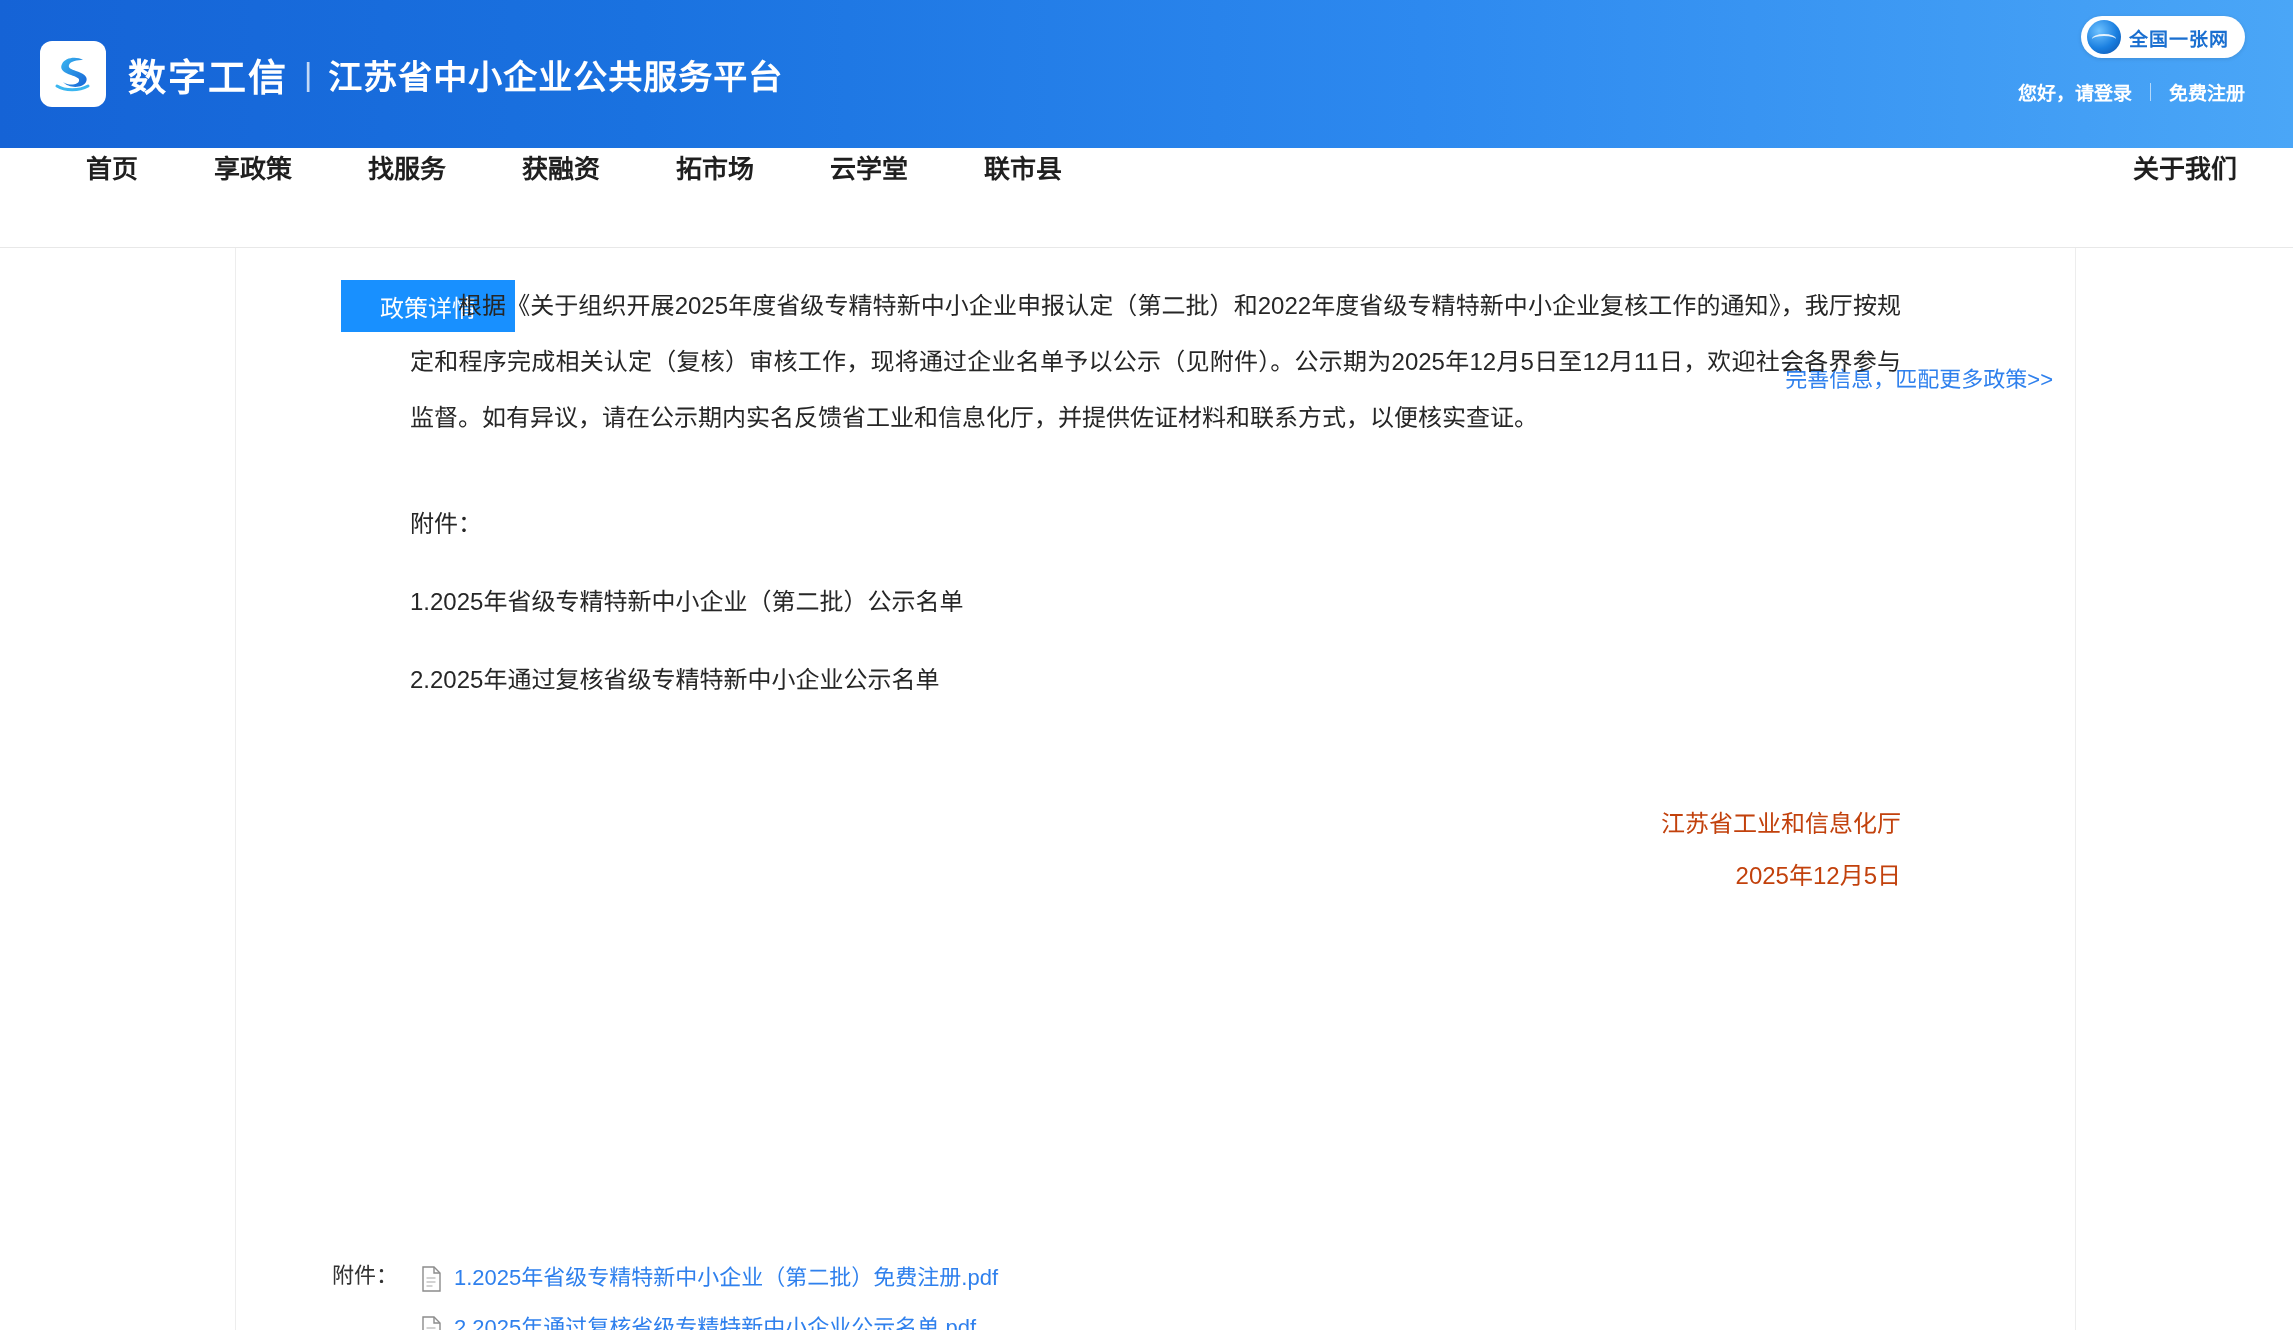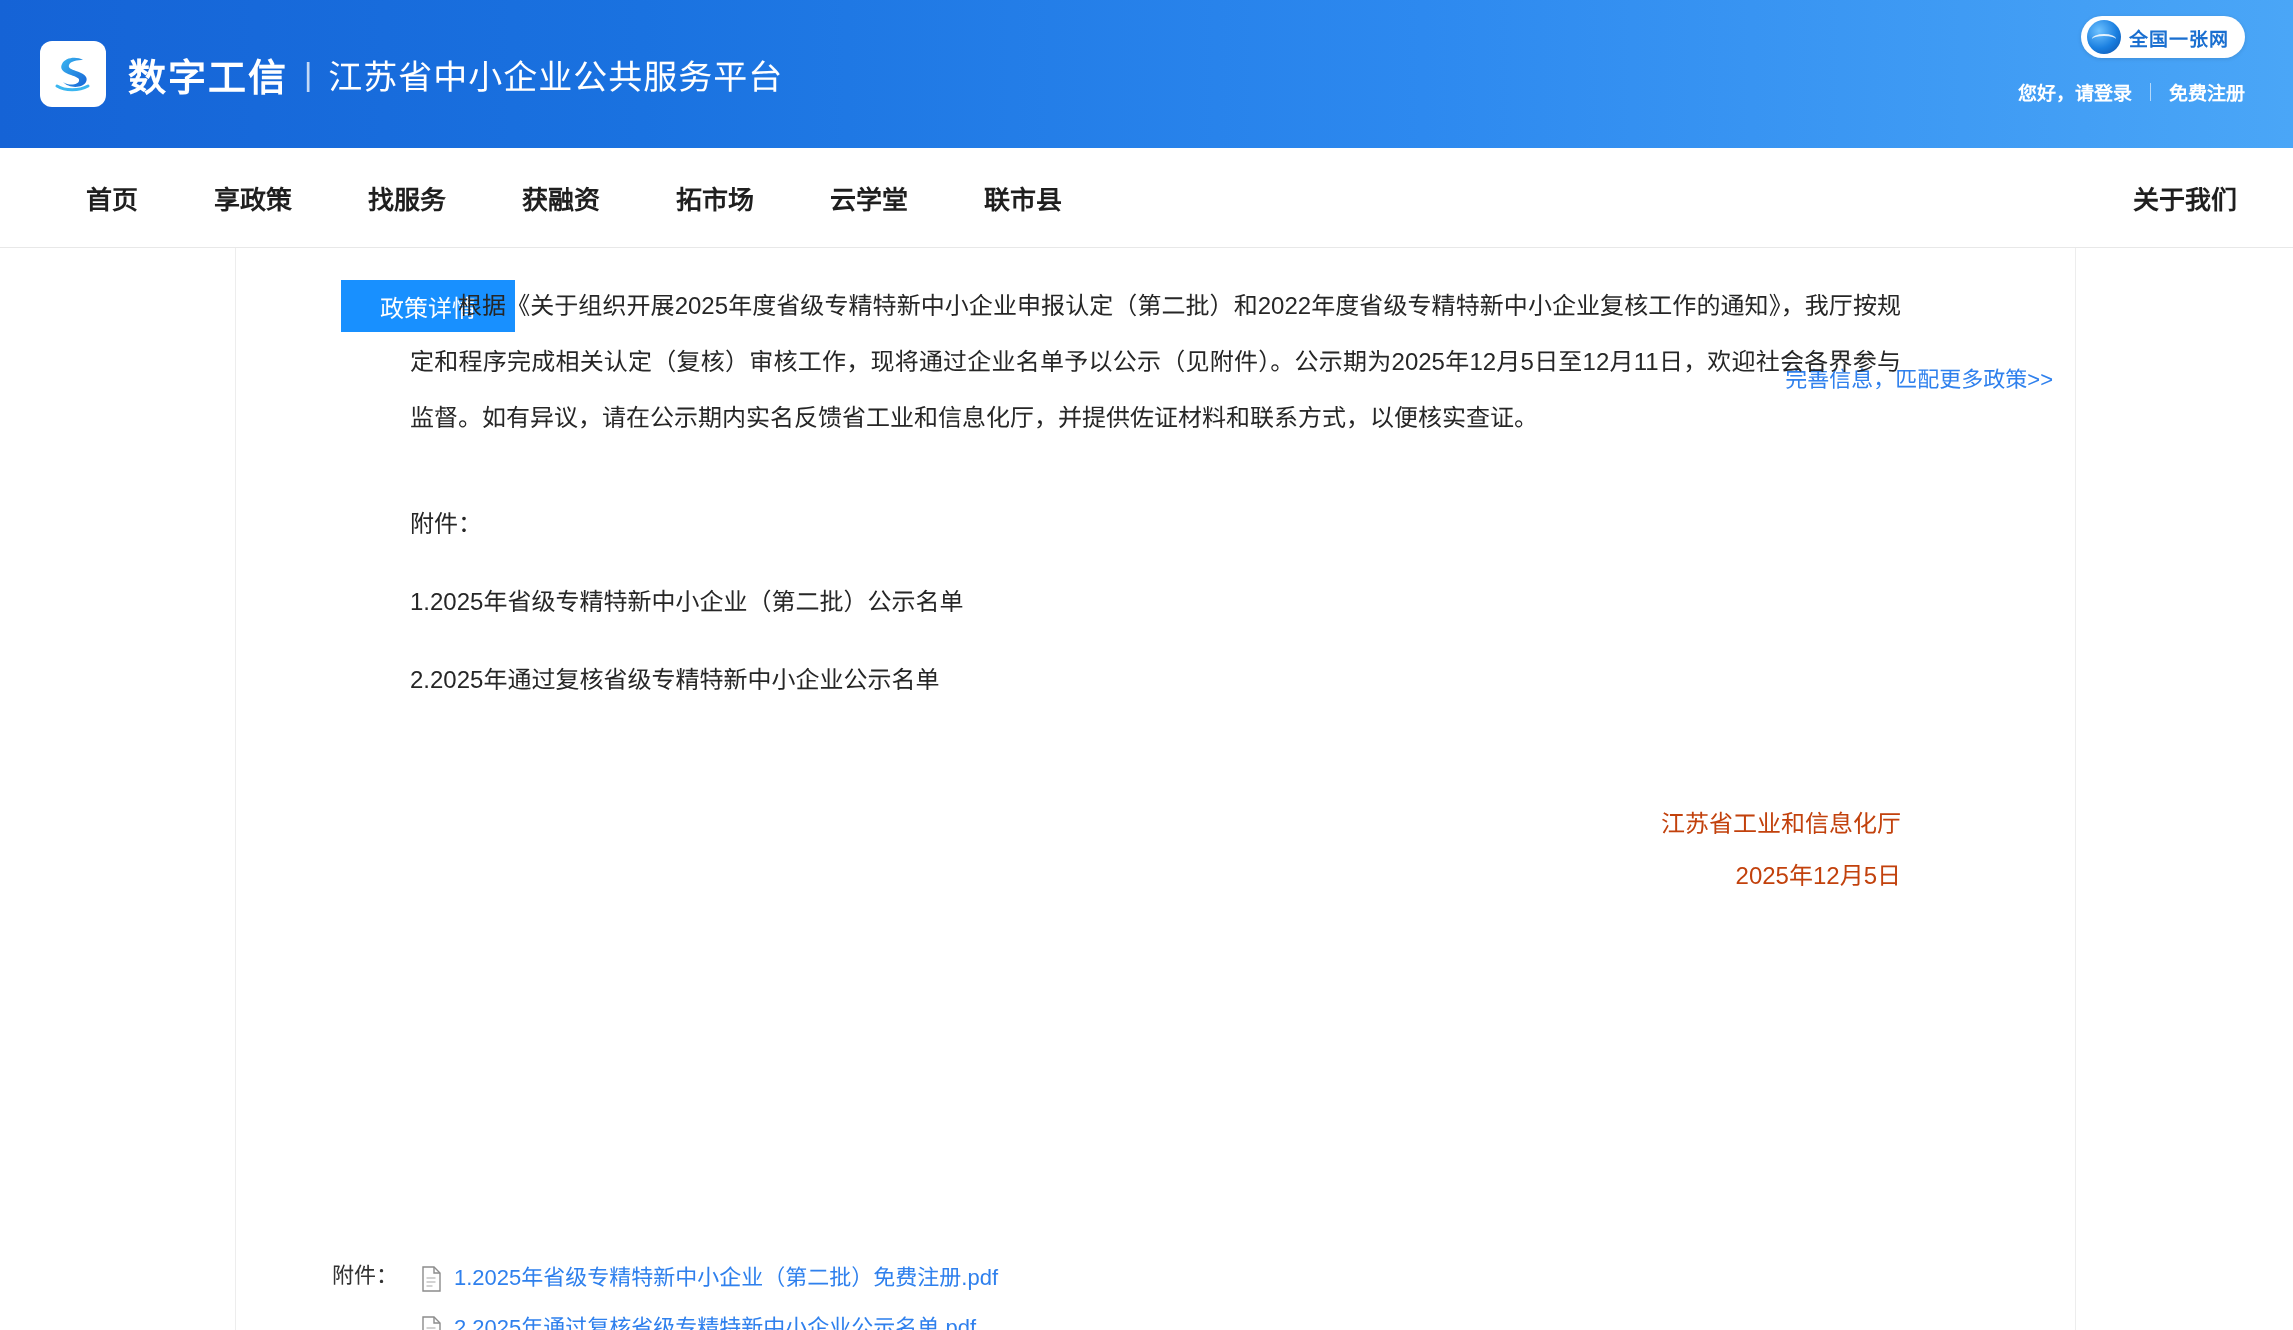--- a/index.html
+++ b/index.html
@@ -45,21 +45,21 @@
   }
   .brand-sep {
     color: rgba(255,255,255,0.75);
     font-size: 32px;
     font-weight: normal;
     margin: 0 16px;
   }
   .brand-sub {
     color: #ffffff;
     font-size: 34px;
-    font-weight: normal;
+    font-weight: bold;
     letter-spacing: 1px;
     white-space: nowrap;
   }
 
   .header-right {
     position: absolute;
     right: 48px;
     top: 16px;
     display: flex;
     flex-direction: column;
@@ -113,21 +113,21 @@
   .auth-link { color: #ffffff; text-decoration: none; white-space: nowrap; }
 
   
   .nav {
     position: relative;
     width: 2293px;
     height: 100px;
     background: #ffffff;
     border-bottom: 1px solid #e8e8e8;
     display: flex;
-    align-items: center;
+    align-items: flex-start;
   }
   .nav-items { display: flex; align-items: center; margin-left: 48px; }
   .nav-item {
     font-size: 26px;
     font-weight: bold;
     color: #1f1f1f;
     padding: 0 38px;
     white-space: nowrap;
     cursor: pointer;
   }

